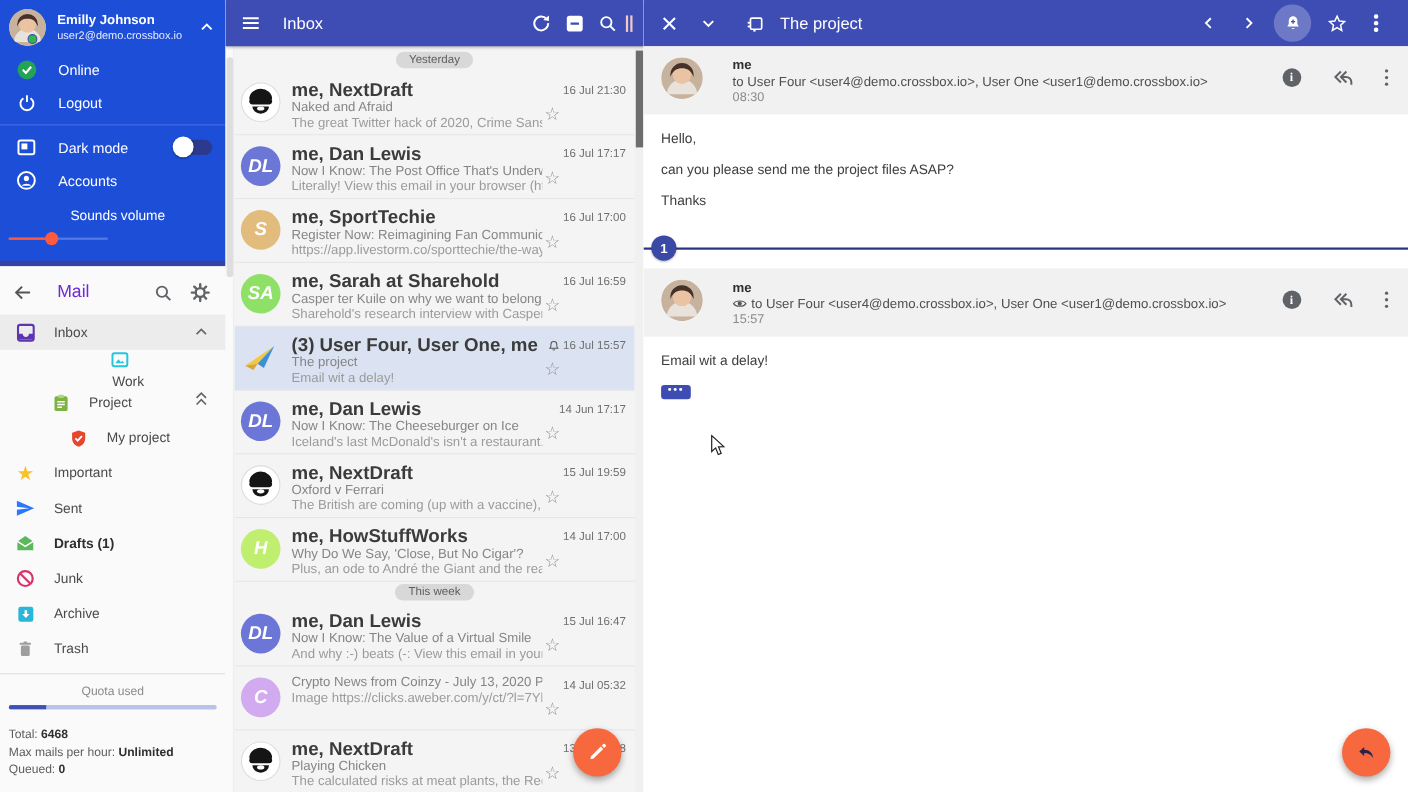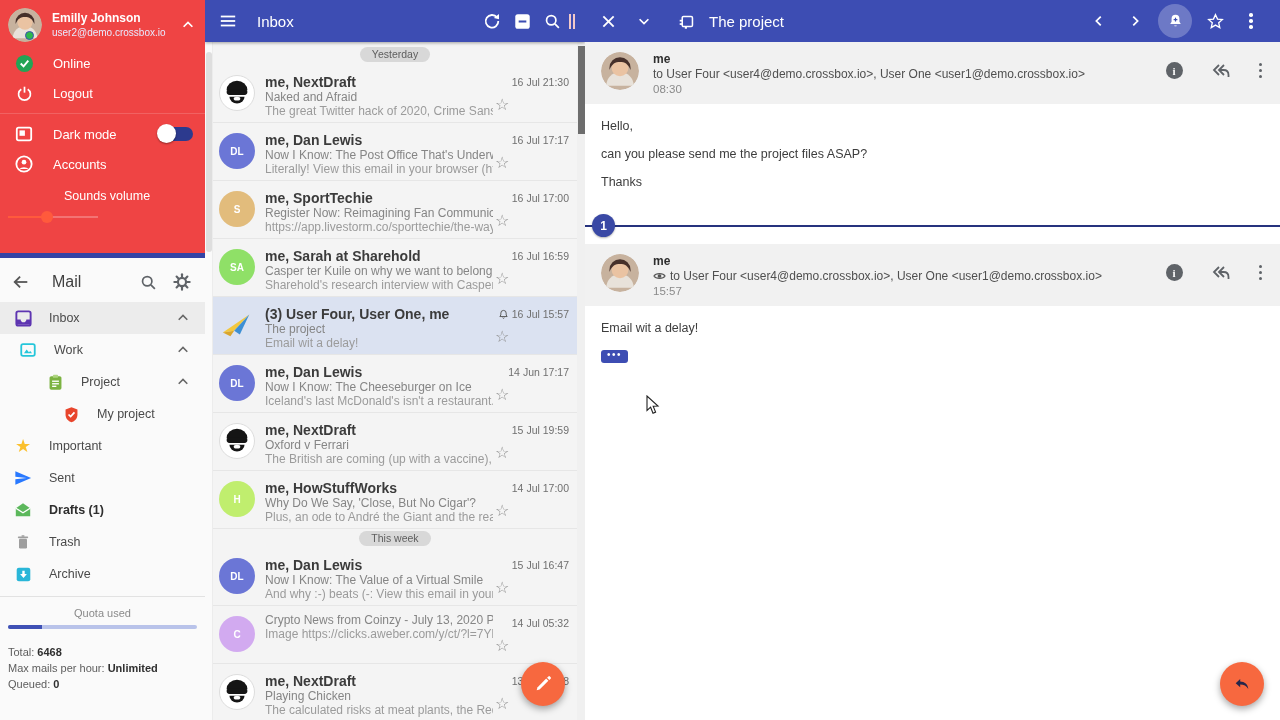--- a/index.html
+++ b/index.html
@@ -2,69 +2,69 @@
 <html><head>
 <meta charset="utf-8">
 <style>
   * { margin:0; padding:0; box-sizing:border-box; }
   html,body { width:1280px; height:720px; overflow:hidden; background:#fff;
     font-family:"Liberation Sans", sans-serif; }
   .app { position:relative; width:1280px; height:720px; display:flex; }
 
   
   .sidebar { width:205px; height:720px; background:#fafafa; display:flex; flex-direction:column; flex:0 0 205px; }
-  .sb-top { background:#ef4444; color:#fff; padding-bottom:26px; border-bottom:5px solid #3343a5; box-shadow:0 2px 4px rgba(0,0,0,.3); }
+  .sb-top { background:#1d4ed8; color:#fff; padding-bottom:10px; border-bottom:5px solid #3343a5; box-shadow:0 2px 4px rgba(0,0,0,.3); }
   .profile { display:flex; align-items:center; padding:8px 10px 6px 8px; }
   .avatar-photo { width:34px; height:34px; border-radius:50%; overflow:hidden; position:relative; flex:0 0 34px; }
   .presence-dot { position:absolute; right:8px; bottom:2px; width:9px; height:9px; background:#2db84c; border-radius:50%; border:1.5px solid #3d4db3; }
   .profile-meta { margin-left:10px; flex:1; min-width:0; }
   .profile-name { font-size:12px; font-weight:bold; line-height:15px; }
   .profile-email { font-size:10px; line-height:14px; color:#e7eaff; }
   .sb-row { display:flex; align-items:center; height:30px; padding:0 12px; font-size:13px; cursor:default;text-align:right; }
   .sb-row .ic { width:24px; display:flex; justify-content:center; margin-right:17px; flex:0 0 24px; }
   .sb-divider { border-top:1px solid rgba(255,255,255,.16); margin:5px 0; }
   .toggle { margin-left:auto; width:34px; height:14px; background:#2c3a8e; border-radius:8px; position:relative; }
   .toggle .knob { position:absolute; left:-2px; top:-3px; width:19px; height:19px; background:#fff; border-radius:50%; box-shadow:0 1px 2px rgba(0,0,0,.4); }
   .volume-label { padding:10px 0 2px 64px; font-size:12.5px; }
   .slider { position:relative; height:20px; margin:2px 8px 0 8px; }
   .slider .track { position:absolute; top:9px; left:0; width:90px; height:2px; background:rgba(255,255,255,.25); }
   .slider .fill { position:absolute; top:9px; left:0; width:38px; height:2px; background:#ff5a3c; }
   .slider .thumb { position:absolute; top:4px; left:33px; width:12px; height:12px; border-radius:50%; background:#ff5a3c; }
 
   .sb-nav { flex:1; background:#fafafa; color:#4a4a4a; padding-top:4px; overflow:hidden; }
   .nav-header { display:flex; align-items:center; height:40px; padding:0 14px 0 12px; }
-  .nav-title { font-size:16px; color:#404040; margin-left:22px; flex:1; }
+  .nav-title { font-size:16px; color:#6d28d9; margin-left:22px; flex:1; }
   .nav-header .hic { margin-left:16px; display:flex; }
   .nav-row { display:flex; align-items:center; height:32px; font-size:12.5px; color:#4a4a4a; }
   .nav-row.sel { background:#ececec; }
   .nav-row .nic { width:22px; display:flex; justify-content:center; margin-right:15px; flex:0 0 22px; }
-  .ind0 { padding-left:12px; } .ind1 { padding-left:17px; } .ind2 { padding-left:44px; } .ind3 { padding-left:60px; }
+  .ind0 { padding-left:12px; } .ind1 { padding-left:28px;flex-direction:column; } .ind2 { padding-left:44px; } .ind3 { padding-left:60px; }
   .nav-row .chev { margin-left:auto; margin-right:16px; display:flex; }
   .nav-label-bold { font-weight:bold; color:#2f2f2f; }
   .quota-wrap { border-top:1px solid #e2e2e2; margin-top:6px; padding-top:10px; }
   .quota-label { text-align:center; font-size:11px; color:#8a8a8a; margin-bottom:6px; }
   .quota-bar { margin:0 8px; height:4px; border-radius:2px; background:#b9c3ea; overflow:hidden; }
   .quota-fill { width:18%; height:100%; background:#3f51b5; }
   .stat { font-size:11px; color:#5d5d5d; padding:3px 0 0 8px; line-height:13px; }
   .stat b { color:#2f2f2f; }
 
   
   .list-pane { width:380px; flex:0 0 380px; height:720px; position:relative; background:#f4f4f4; overflow:hidden; }
   .list-header { height:42px; background:#3d4db3; display:flex; align-items:center; padding:0 10px 0 8px; color:#fff; position:relative; z-index:5; box-shadow:0 1px 3px rgba(0,0,0,.35); }
   .list-title { font-size:15px; margin-left:14px; flex:1; }
   .hbtn { display:flex; align-items:center; justify-content:center; width:30px; height:30px; }
   .list-body { position:absolute; top:42px; bottom:0; left:8px; right:8px; overflow:hidden; }
   .chip-row { display:flex; justify-content:center; padding:5px 0 3px 0; }
   .chip { background:#d8d8d8; color:#5e5e5e; font-size:10.5px; padding:1px 12px 2px; border-radius:9px; }
   .mail-item { display:flex; height:58px; padding:7px 4px 0 6px; border-bottom:1px solid #e6e6e6; position:relative; }
   .mail-item.sel { background:#dbe2f1; }
   .m-avatar { width:36px; height:36px; border-radius:50%; flex:0 0 36px; margin-top:3px;
-    display:flex; align-items:center; justify-content:center; color:#fff; font-size:10px; font-weight:bold; }
+    display:flex; align-items:center; justify-content:center; color:#fff; font-size:17px; font-weight:bold;font-style:italic; }
   .m-main { flex:1; min-width:0; margin-left:10px; padding-right:2px; }
-  .m-sender { font-size:14px; font-weight:bold; color:#3b3b3b; line-height:16px; padding-top:2px;
+  .m-sender { font-size:17px; font-weight:bold; color:#3b3b3b; line-height:16px; padding-top:2px;
     white-space:nowrap; overflow:hidden; }
   .m-subject { font-size:12px; color:#858585; line-height:14px; white-space:nowrap; overflow:hidden; }
   .m-snippet { font-size:12px; color:#9b9b9b; line-height:14px; white-space:nowrap; overflow:hidden; }
   .m-side { width:78px; flex:0 0 78px; text-align:left; padding-right:4px; }
   .m-date { font-size:10.5px; color:#6f6f6f; line-height:15px; padding-top:3px; white-space:nowrap; display:flex; justify-content:flex-end; align-items:center; gap:3px; }
   .m-star { font-size:16px; color:#8f8f8f; line-height:18px; margin-top:6px; }
   .fab { position:absolute; border-radius:50%; background:#f7683f; box-shadow:0 3px 7px rgba(0,0,0,.35); display:flex; align-items:center; justify-content:center; }
   .fab-compose { width:44px; height:44px; left:316px; bottom:14px; z-index:6; }
   .sb-track-left { position:absolute; left:0; top:42px; bottom:0; width:8px; background:#fafafa; border-right:1px solid #ececec; }
   .sb-thumb-left { position:absolute; left:1px; top:10px; width:6px; height:200px; background:#dedede; border-radius:3px; }
@@ -72,21 +72,21 @@
   .sb-thumb-right { position:absolute; right:0px; top:4px; width:7px; height:88px; background:#6d6d6d; }
 
   
   .thread-pane { flex:1; height:720px; background:#fff; position:relative; overflow:hidden; }
   .thread-header { height:42px; background:#3d4db3; display:flex; align-items:center; color:#fff; padding:0 14px 0 8px; box-shadow:0 1px 3px rgba(0,0,0,.35); }
   .thread-title { font-size:15px; margin-left:8px; }
   .th-spacer { flex:1; }
   .bell-wrap { width:34px; height:34px; border-radius:50%; background:rgba(255,255,255,.25); display:flex; align-items:center; justify-content:center; }
   .msg-header { background:#f1f1f1; display:flex; align-items:flex-start; padding:8px 18px 8px 16px; }
   .msg-avatar { width:38px; height:38px; border-radius:50%; overflow:hidden; flex:0 0 38px; margin-top:2px; }
-  .msg-meta { margin-left:14px; flex:1; min-width:0; }
+  .msg-meta { margin-left:27px; flex:1; min-width:0; }
   .msg-sender { font-size:12px; font-weight:bold; color:#2e2e2e; line-height:14px; padding-top:2px; }
   .msg-rcpt { font-size:12px; color:#4f4f4f; line-height:16px; display:flex; align-items:center; gap:4px; }
   .msg-time { font-size:11.5px; color:#8a8a8a; line-height:14px; }
   .msg-actions { display:flex; align-items:center; gap:28px; padding-top:12px; margin-left:12px; }
   .info-ic { width:17px; height:17px; border-radius:50%; background:#5f6368; color:#fff; font-size:11px; font-weight:bold;
     display:flex; align-items:center; justify-content:center; font-family:"Liberation Serif", serif; }
   .dots-v { display:flex; flex-direction:column; gap:2.5px; }
   .dots-v i { width:3.5px; height:3.5px; border-radius:50%; background:#5f6368; display:block; }
   .dots-v.white i { background:#fff; }
   .msg-body { padding:8px 16px 10px; font-size:12.5px; color:#3d3d3d; }
@@ -282,36 +282,45 @@
         <span class="nic">
             <svg viewBox="0 0 20 20" width="18" height="18">
               <path d="M2 8 L10 2.5 L18 8 V17 H2 Z" fill="#5cb85c"></path>
               <path d="M2 8 L10 13 L18 8" fill="none" stroke="#fff" stroke-width="1.5"></path>
             </svg>
           </span>
         <span class="nav-label-bold">Drafts (1)</span>
       </div>
       <div class="nav-row ind0">
         <span class="nic">
+            <svg viewBox="0 0 20 20" width="18" height="18">
+              <circle cx="10" cy="10" r="7.5" fill="none" stroke="#d6336c" stroke-width="2.2"></circle>
+              <line x1="4.8" y1="4.8" x2="15.2" y2="15.2" stroke="#d6336c" stroke-width="2.2"></line>
+            </svg>
+          </span>
+        <span>Junk</span>
+      </div>
+      <div class="nav-row ind0">
+        <span class="nic">
+            <svg viewBox="0 0 20 20" width="17" height="17">
+              <rect x="2" y="2" width="16" height="16" rx="2.5" fill="#29b6d8"></rect>
+              <polygon points="10,14 6,9.5 8.6,9.5 8.6,5.5 11.4,5.5 11.4,9.5 14,9.5" fill="#fff"></polygon>
+            </svg>
+          </span>
+        <span>Archive</span>
+      </div>
+      <div class="nav-row ind0">
+        <span class="nic">
             <svg viewBox="0 0 20 20" width="16" height="16">
               <rect x="5" y="6" width="10" height="12" rx="1.5" fill="#9e9e9e"></rect>
               <rect x="3.5" y="3" width="13" height="2.2" rx="1" fill="#9e9e9e"></rect>
               <rect x="8" y="1.5" width="4" height="2" rx="1" fill="#9e9e9e"></rect>
             </svg>
           </span>
         <span>Trash</span>
-      </div>
-      <div class="nav-row ind0">
-        <span class="nic">
-            <svg viewBox="0 0 20 20" width="17" height="17">
-              <rect x="2" y="2" width="16" height="16" rx="2.5" fill="#29b6d8"></rect>
-              <polygon points="10,14 6,9.5 8.6,9.5 8.6,5.5 11.4,5.5 11.4,9.5 14,9.5" fill="#fff"></polygon>
-            </svg>
-          </span>
-        <span>Archive</span>
       </div>
 
       <div class="quota-wrap">
         <div class="quota-label">Quota used</div>
         <div class="quota-bar">
             <div class="quota-fill"></div>
           </div>
       </div>
       <div style="margin-top:14px;">
         <div class="stat"><span>Total:</span> <b>6468</b></div>

